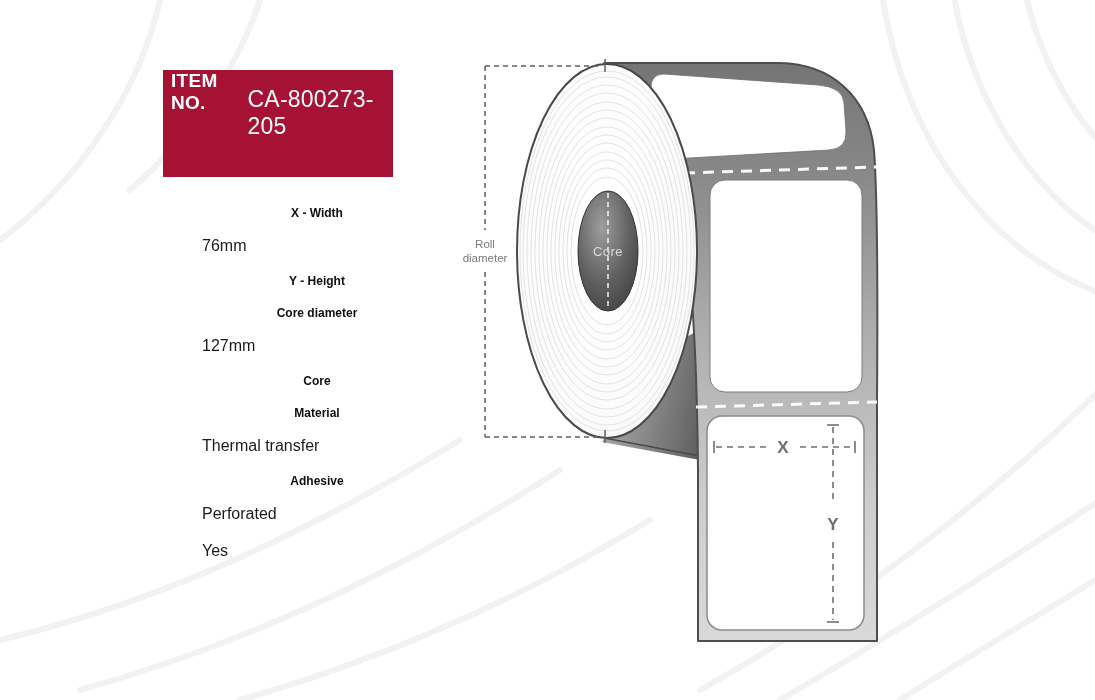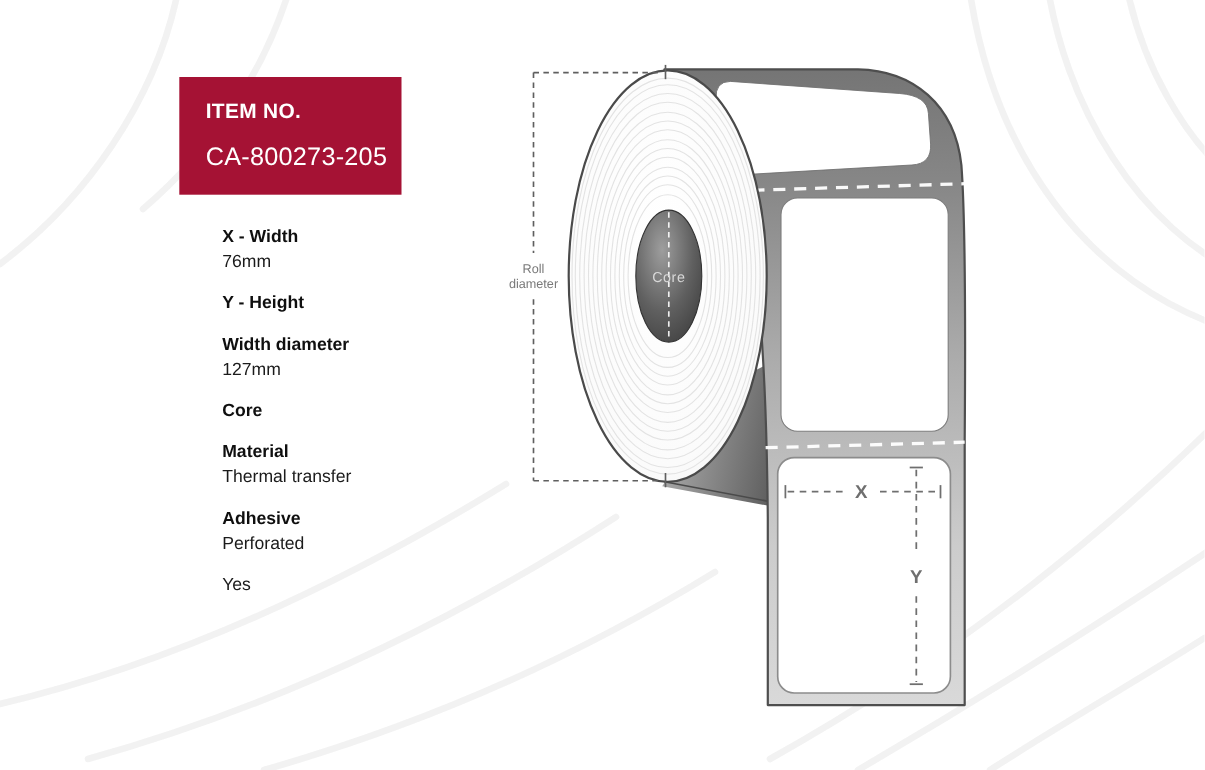--- a/index.html
+++ b/index.html
@@ -4,31 +4,31 @@
 <style>
   html,body{margin:0;padding:0;}
   body{
     width:1095px;height:700px;position:relative;overflow:hidden;
     background:#ffffff;
     font-family:"Liberation Sans", sans-serif;
   }
   svg.scene{position:absolute;left:0;top:0;}
   
   .item-box{
-    position:absolute;left:163px;top:70px;width:202px;height:107px;
-    box-sizing:border-box;padding-left:24px;
-    display:flex;flex-direction:column;justify-content:center;
+    position:absolute;left:163px;top:70px;width:230px;height:107px;
+    box-sizing:border-box;padding-left:8px;
+    display:flex;flex-direction:row;justify-content:center;
     color:#ffffff;
   }
   .item-title{font-weight:bold;font-size:19px;letter-spacing:.3px;}
   .item-code{font-size:23px;font-weight:400;margin-top:16px;letter-spacing:.2px;}
   .specs{position:absolute;left:202px;top:206px;width:230px;}
   .spec-row{margin-bottom:18px;}
-  .spec-label{font-weight:bold;font-size:16px;color:#0f0f0f;line-height:1.2;}
-  .spec-value{font-size:16px;color:#1b1b1b;line-height:1.2;margin-top:4px;}
+  .spec-label{font-weight:bold;font-size:12px;color:#0f0f0f;line-height:1.2;text-align:center;}
+  .spec-value{font-size:16px;color:#1b1b1b;line-height:1.2;margin-top:16px;}
   
   text{font-family:"Liberation Sans", sans-serif;}
   .measure-text{font-size:11.5px;fill:#7a7a7a;}
   .core-text{font-size:13px;fill:#d8d8d8;letter-spacing:.5px;}
   .xy-text{font-size:17px;font-weight:bold;fill:#6f6f6f;}
 </style>
 </head>
 <body>
 
 <svg class="scene" width="1095" height="700" viewBox="0 0 1095 700">
@@ -164,21 +164,21 @@
 
 <div class="specs">
   <div class="spec-row">
     <div class="spec-label">X - Width</div>
     <div class="spec-value">76mm</div>
   </div>
   <div class="spec-row">
     <div class="spec-label">Y - Height</div>
   </div>
   <div class="spec-row">
-    <div class="spec-label">Width diameter</div>
+    <div class="spec-label">Core diameter</div>
     <div class="spec-value">127mm</div>
   </div>
   <div class="spec-row">
     <div class="spec-label">Core</div>
   </div>
   <div class="spec-row">
     <div class="spec-label">Material</div>
     <div class="spec-value">Thermal transfer</div>
   </div>
   <div class="spec-row">

